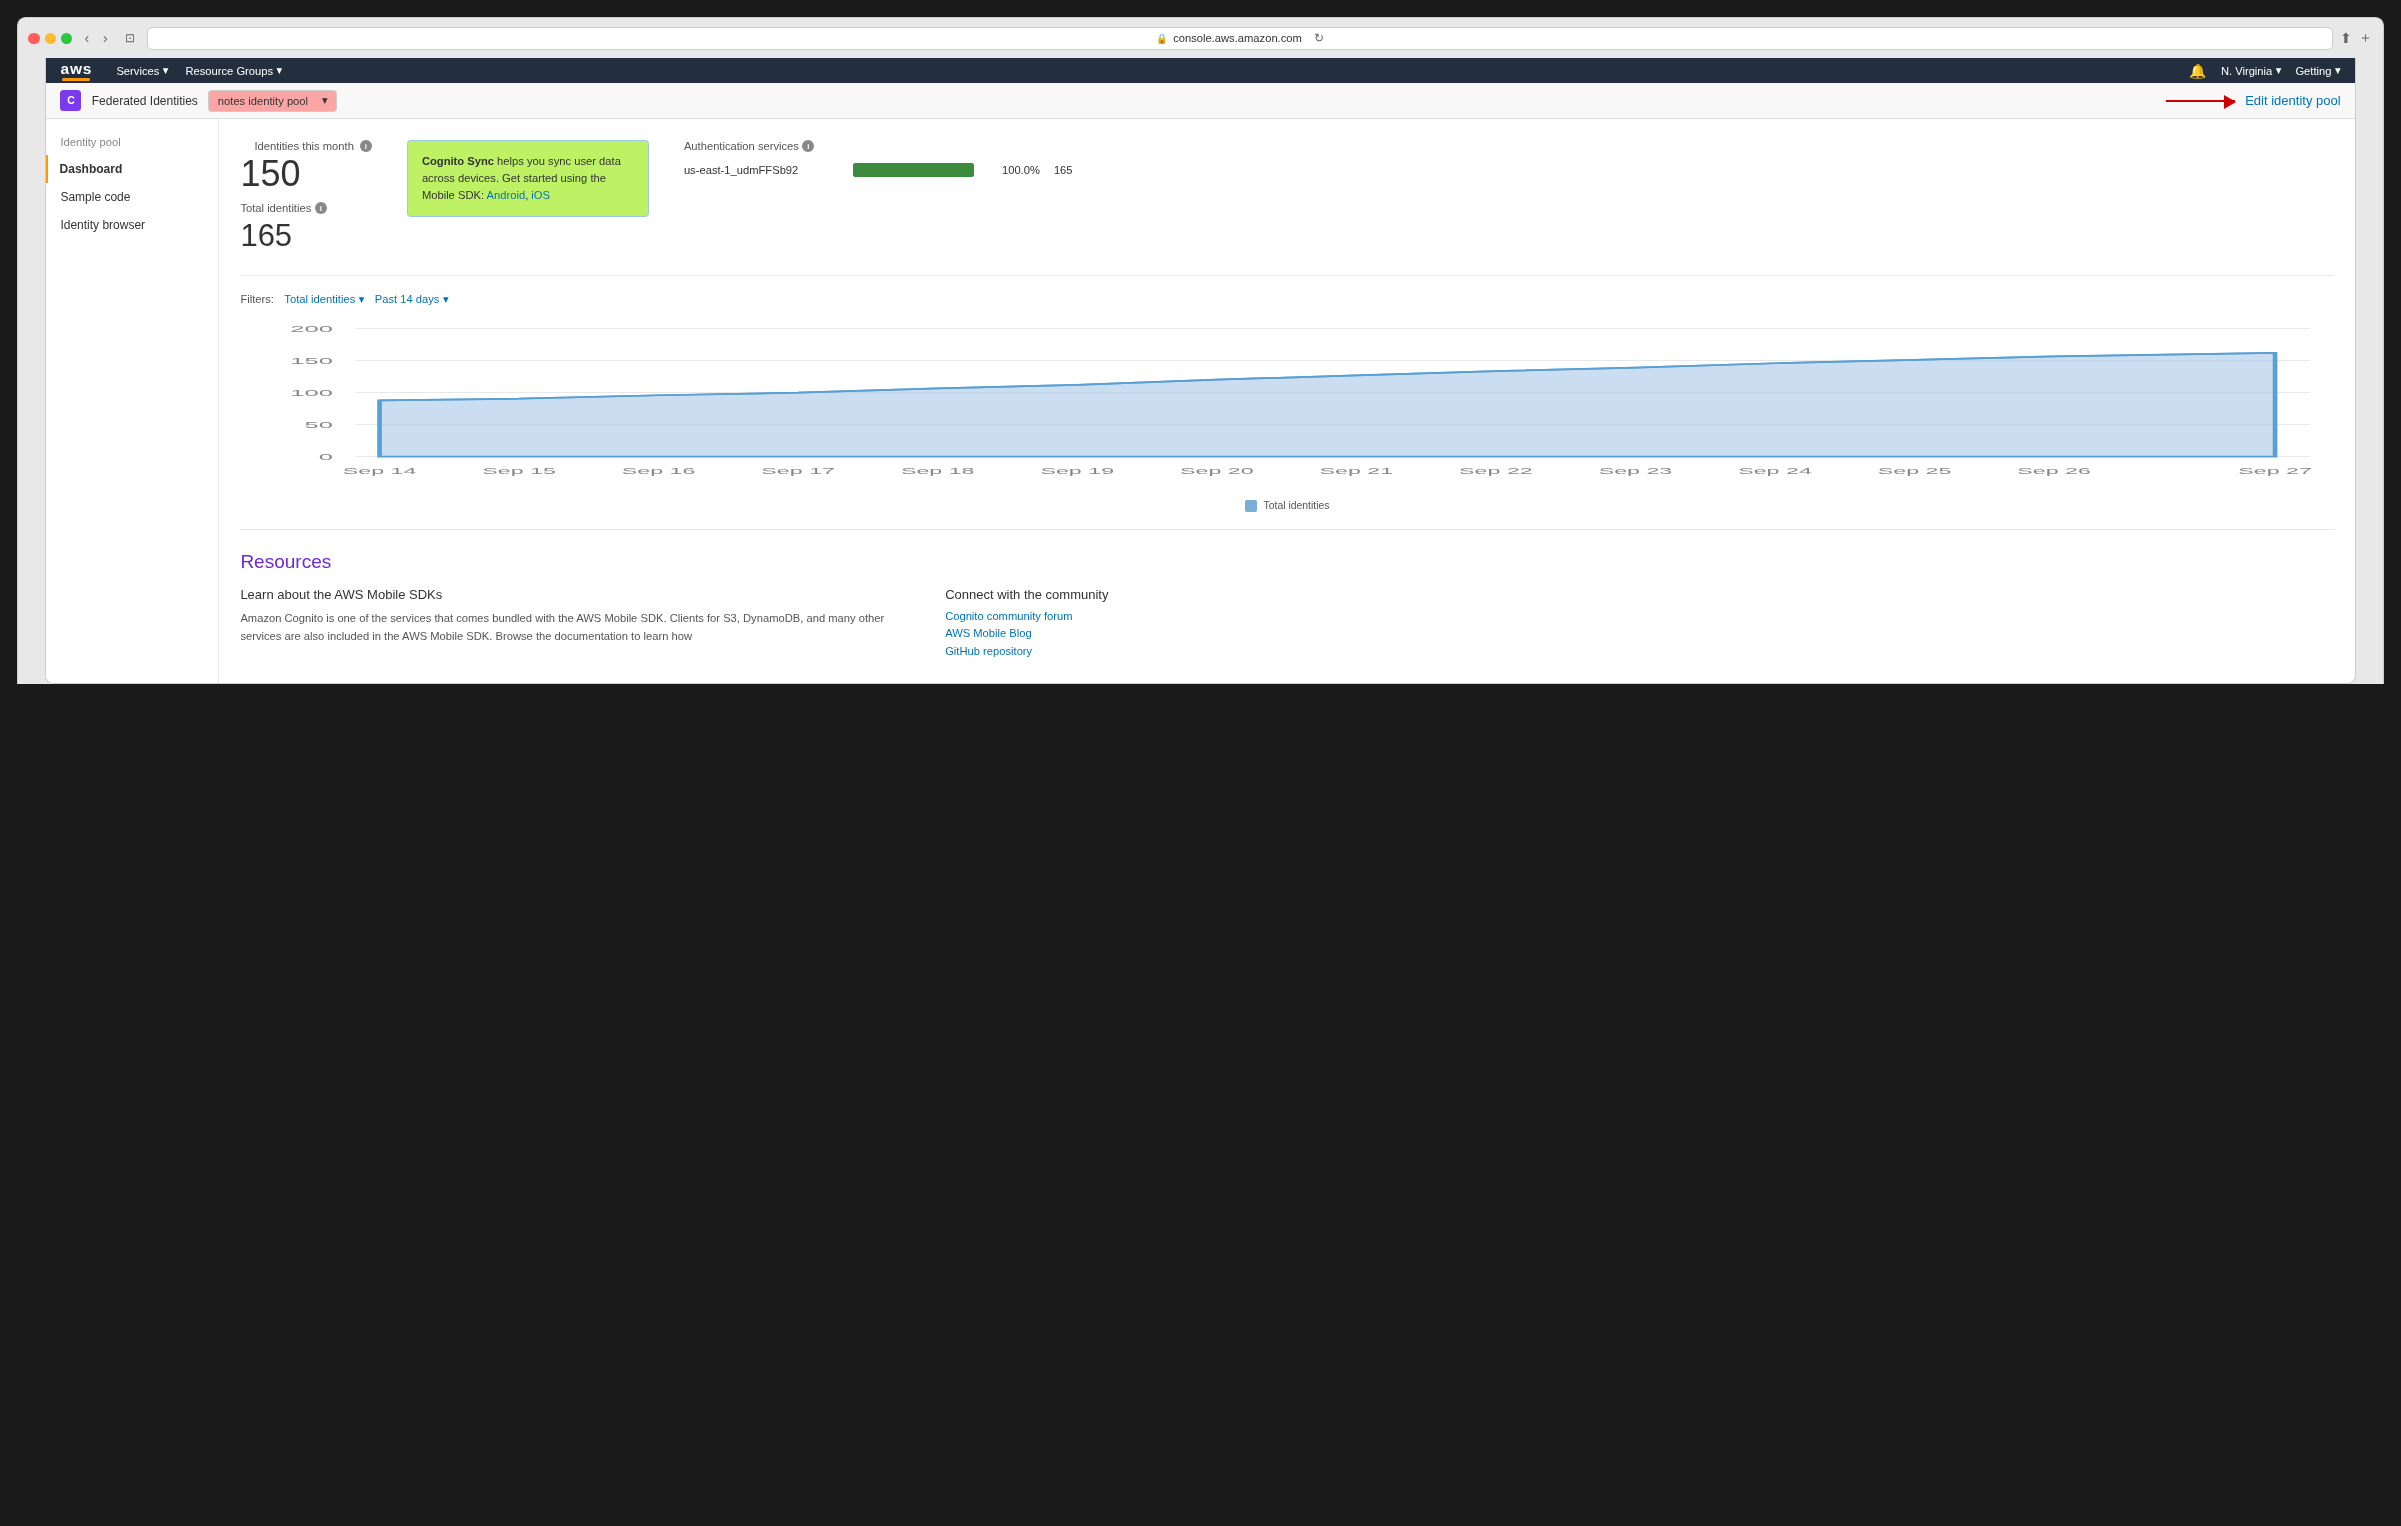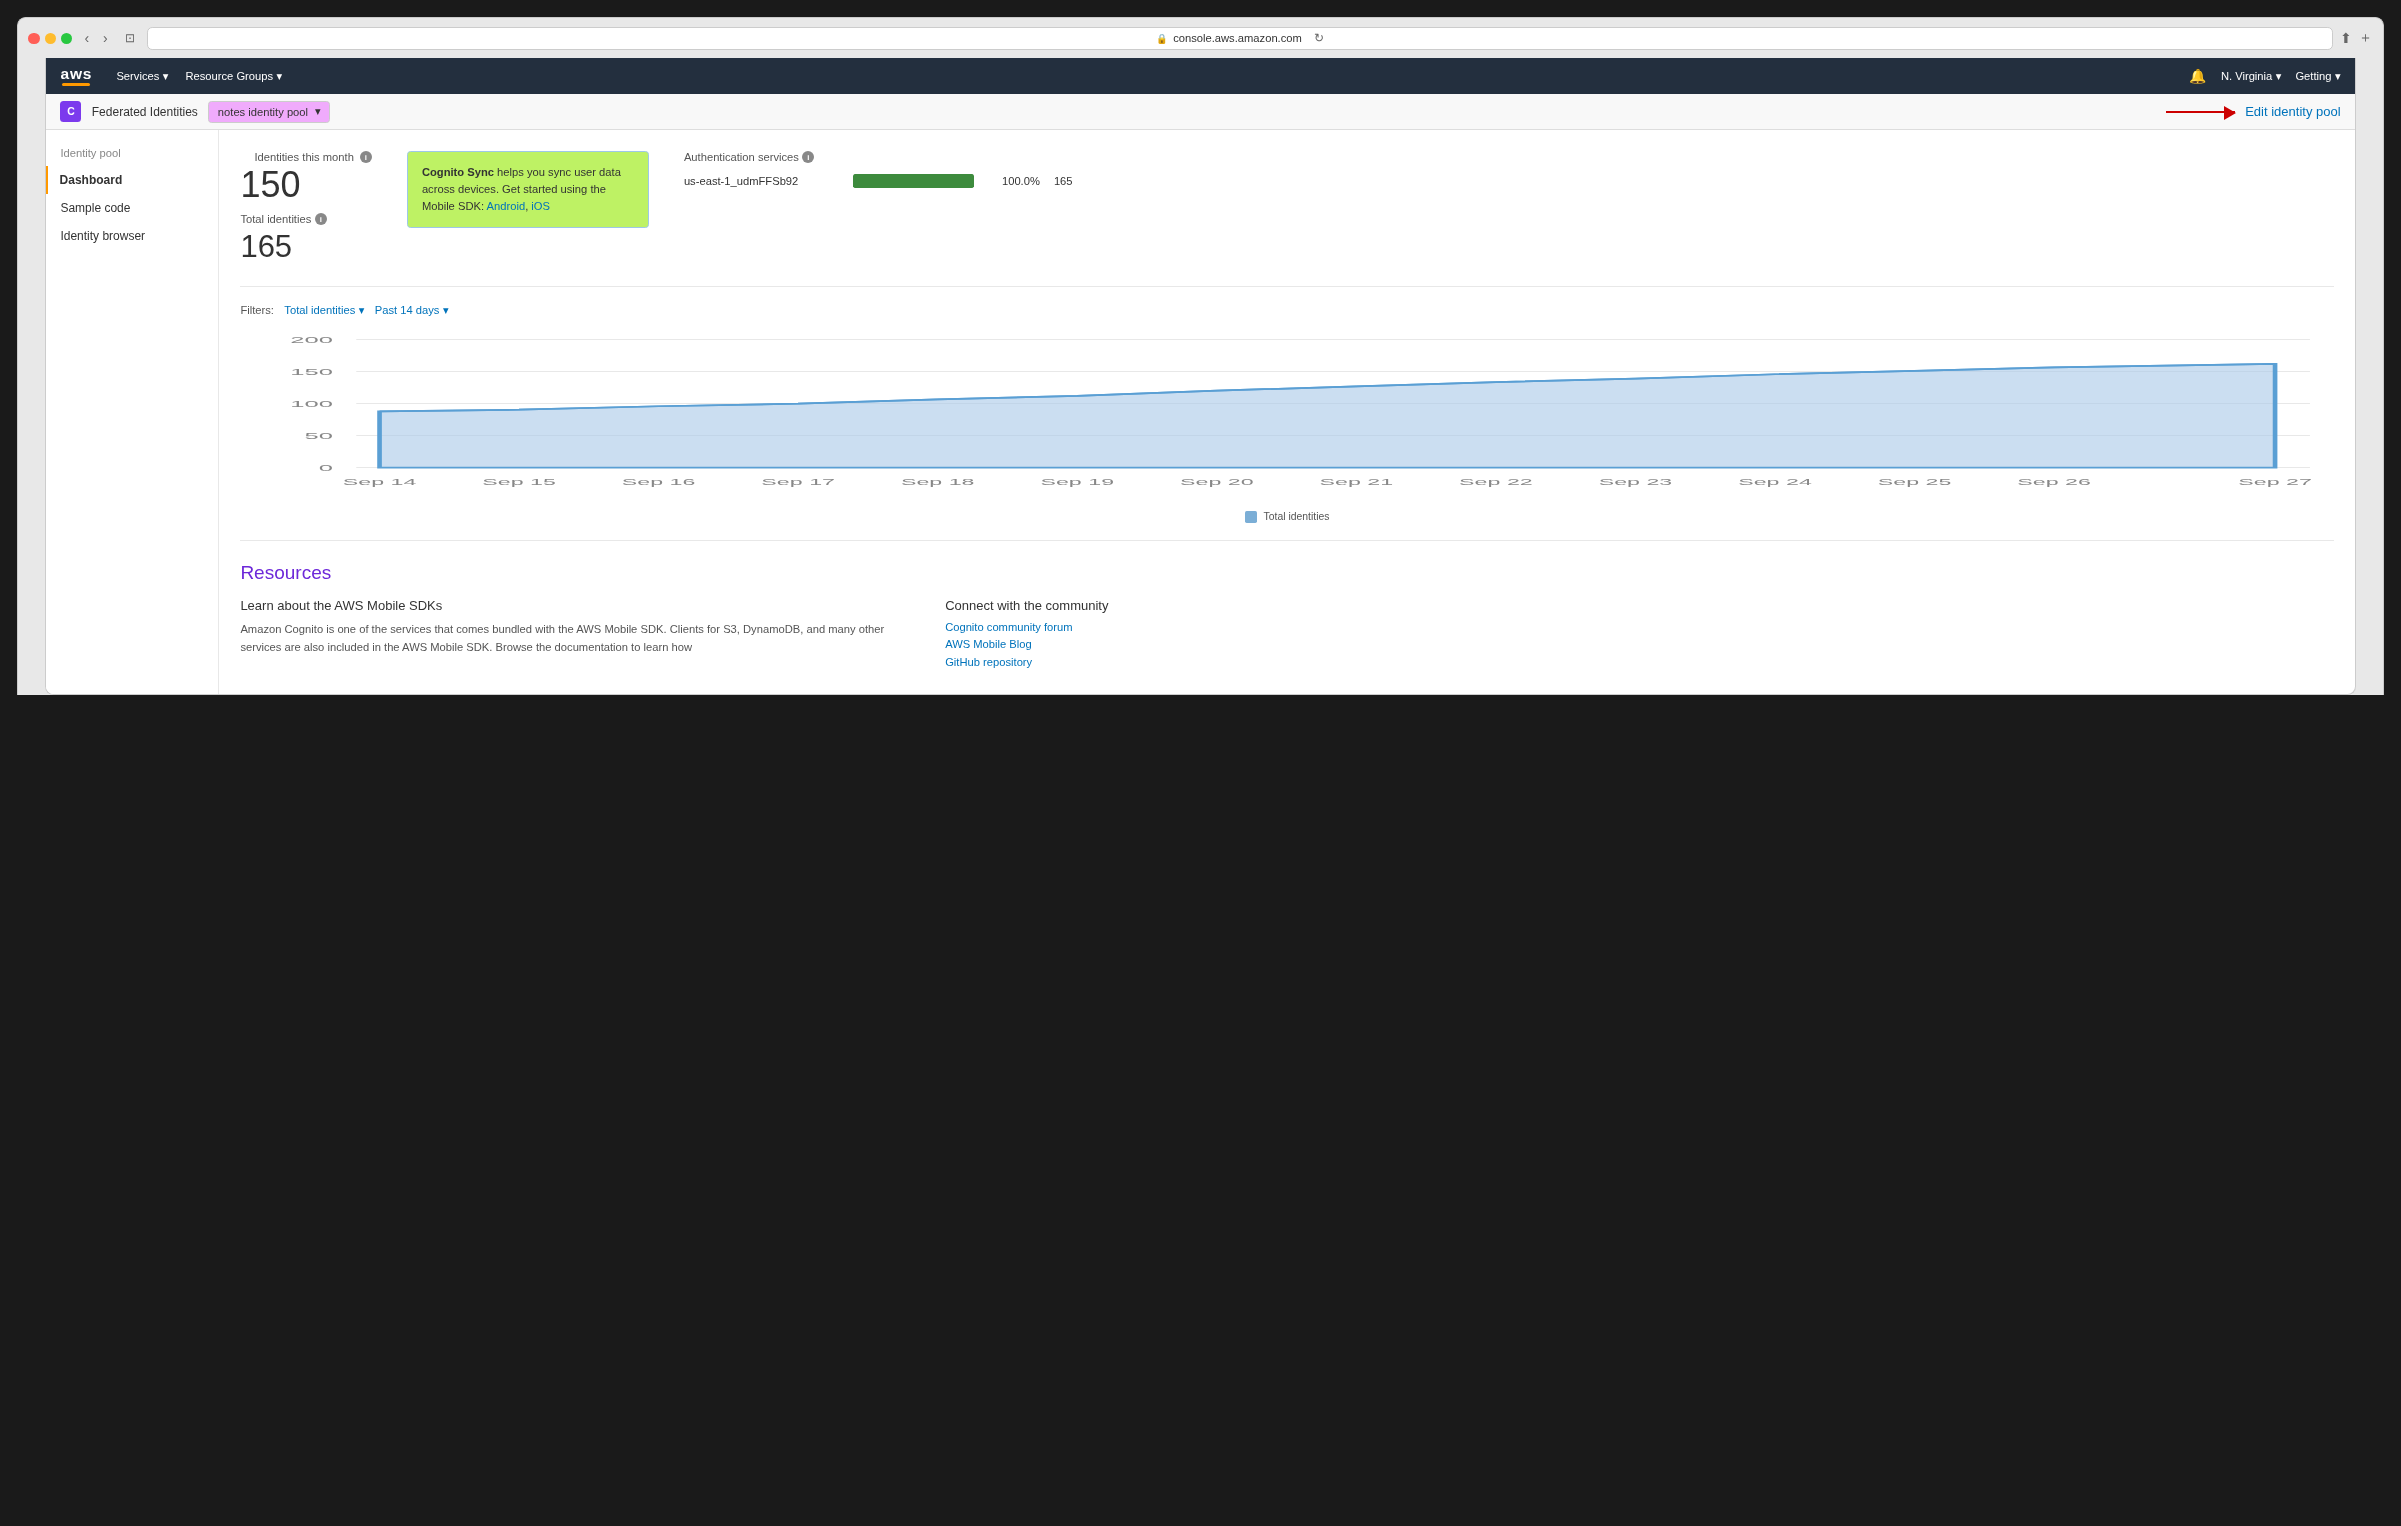--- a/index.html
+++ b/index.html
@@ -53,21 +53,21 @@
       border-top: none;
       border-radius: 0 0 8.6px 8.6px;
       overflow: hidden;
     }
 
     
     .aws-topnav {
       background: #232f3e;
       color: white;
       padding: 0 14px;
-      height: 36px;
+      height: 25px;
       display: flex;
       align-items: center;
       gap: 17px;
     }
     .aws-logo {
       display: flex;
       flex-direction: column;
       align-items: center;
       margin-right: 7px;
     }
@@ -120,30 +120,30 @@
       font-size: 10.4px;
       font-weight: bold;
     }
     .breadcrumb-link {
       color: #333;
       font-size: 12px;
       font-weight: 500;
       text-decoration: none;
     }
     .pool-badge {
-      background: #f0abfc;
+      background: #fca5a5;
       border: 0.9px solid #ccc;
       border-radius: 3.5px;
       padding: 3.5px 8.6px;
       font-size: 11.2px;
       color: #333;
       cursor: pointer;
       display: flex;
       align-items: center;
-      gap: 7px;
+      gap: 14px;
     }
     .edit-pool-btn {
       margin-left: auto;
       color: #0073bb;
       font-size: 13px;
       font-weight: 500;
       text-decoration: none;
       cursor: pointer;
       display: flex;
       align-items: center;

